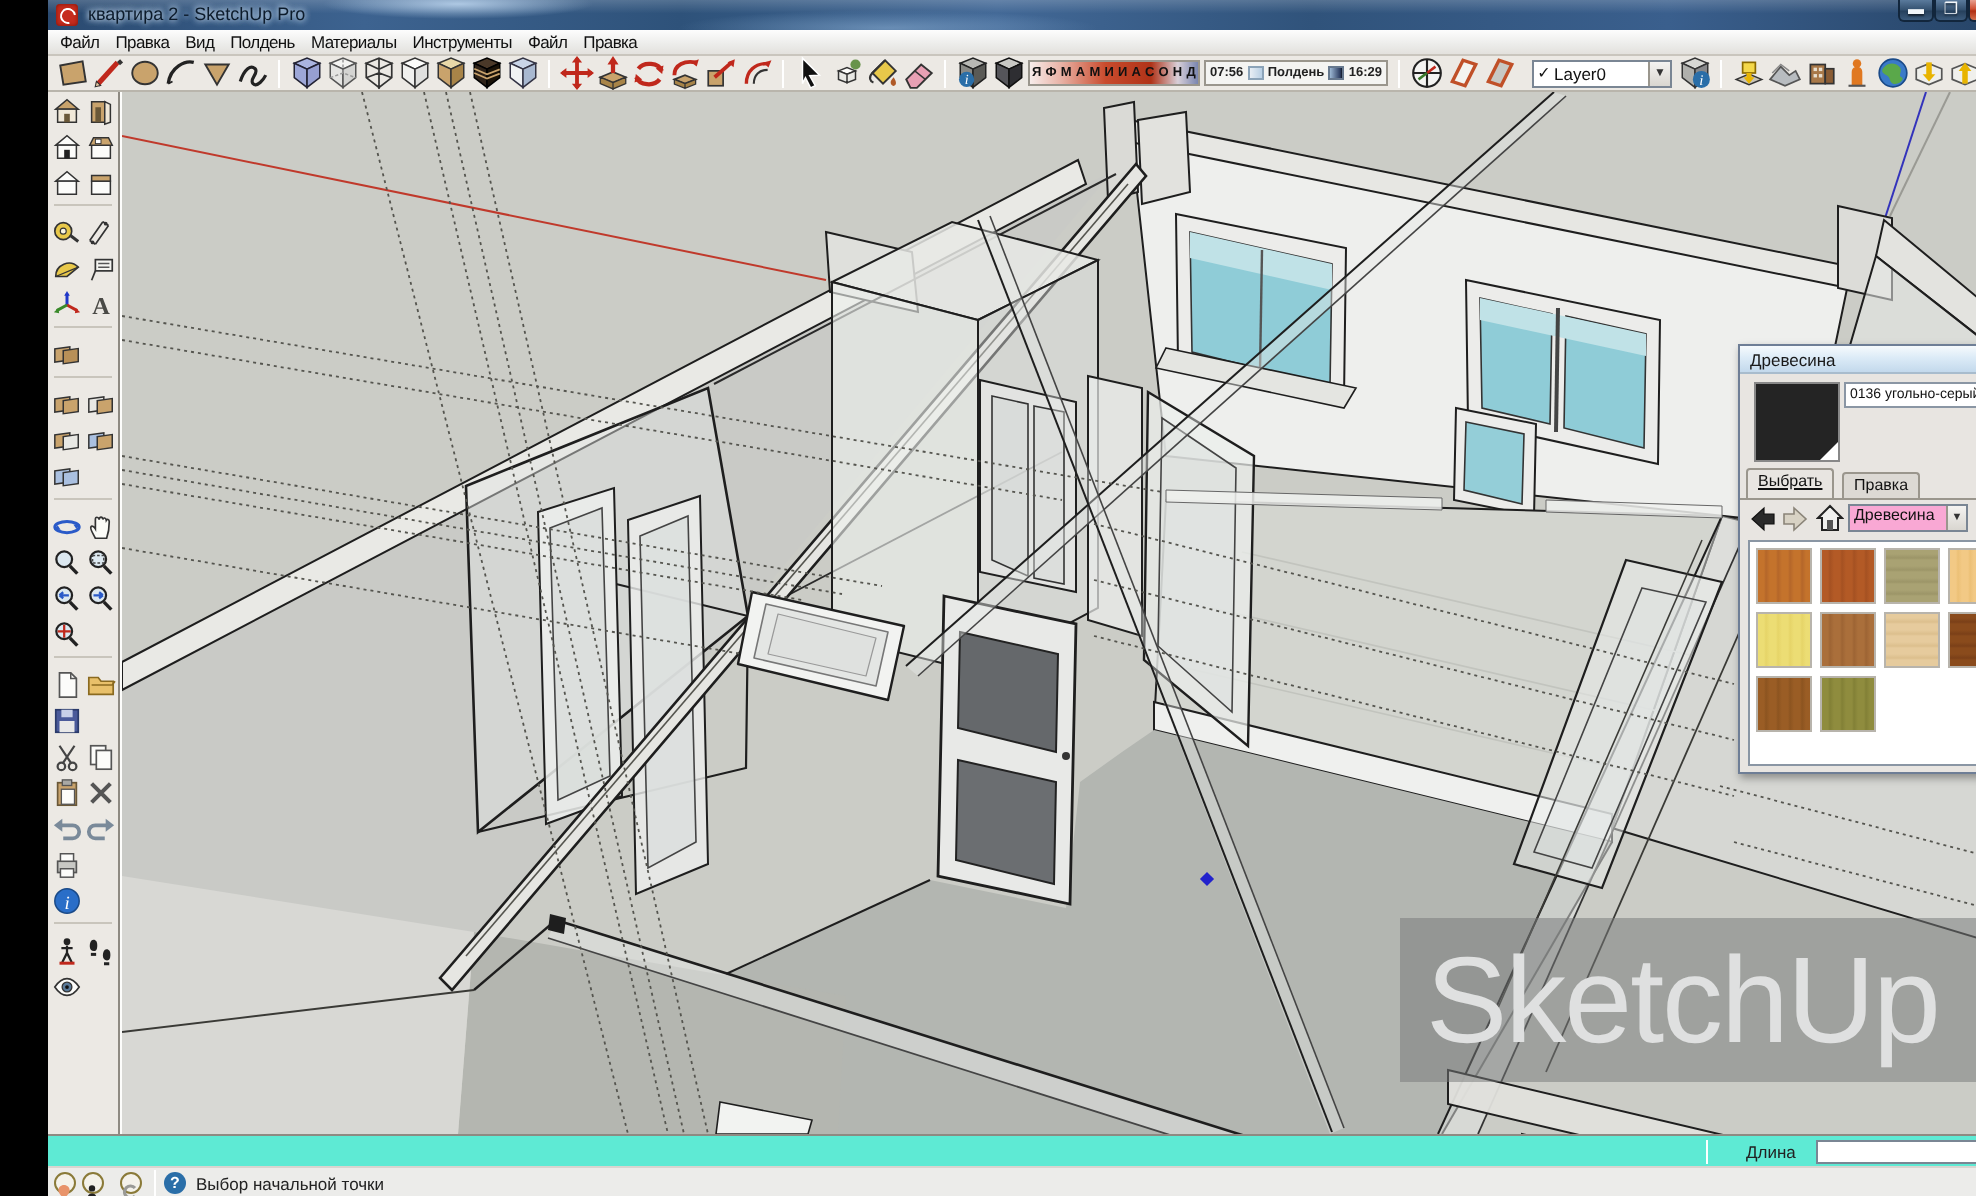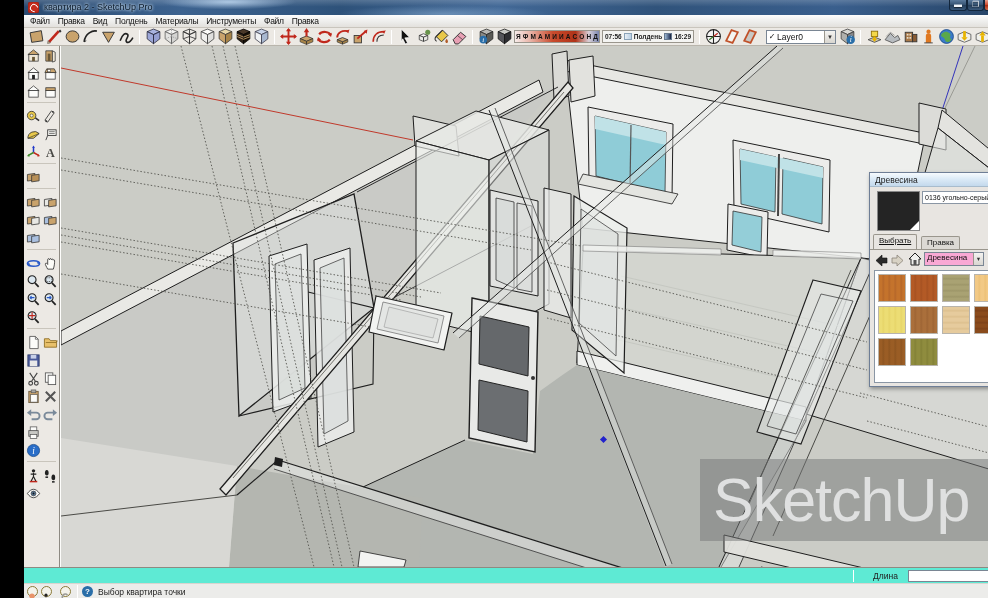--- a/index.html
+++ b/index.html
@@ -990,16 +990,16 @@
           <path d="M1.5 8c0-2 1-3.2 2.5-3.2S6.5 6 6.5 8z" fill="#222"></path>
         </svg>
     </div>
     <div class="st-circ" style="left:36px">
       <svg width="8" height="8">
           <path d="M6.5 2A3 3 0 1 0 6.5 6" fill="none" stroke="#9a9a96" stroke-width="1.6"></path>
         </svg>
     </div>
     <div id="st-sep"></div>
     <div id="st-help">?</div>
-    <div id="st-text">Выбор квартира точки</div>
+    <div id="st-text">Выбор начальной точки</div>
   </div>
 
 </div>
 
 </body></html>

